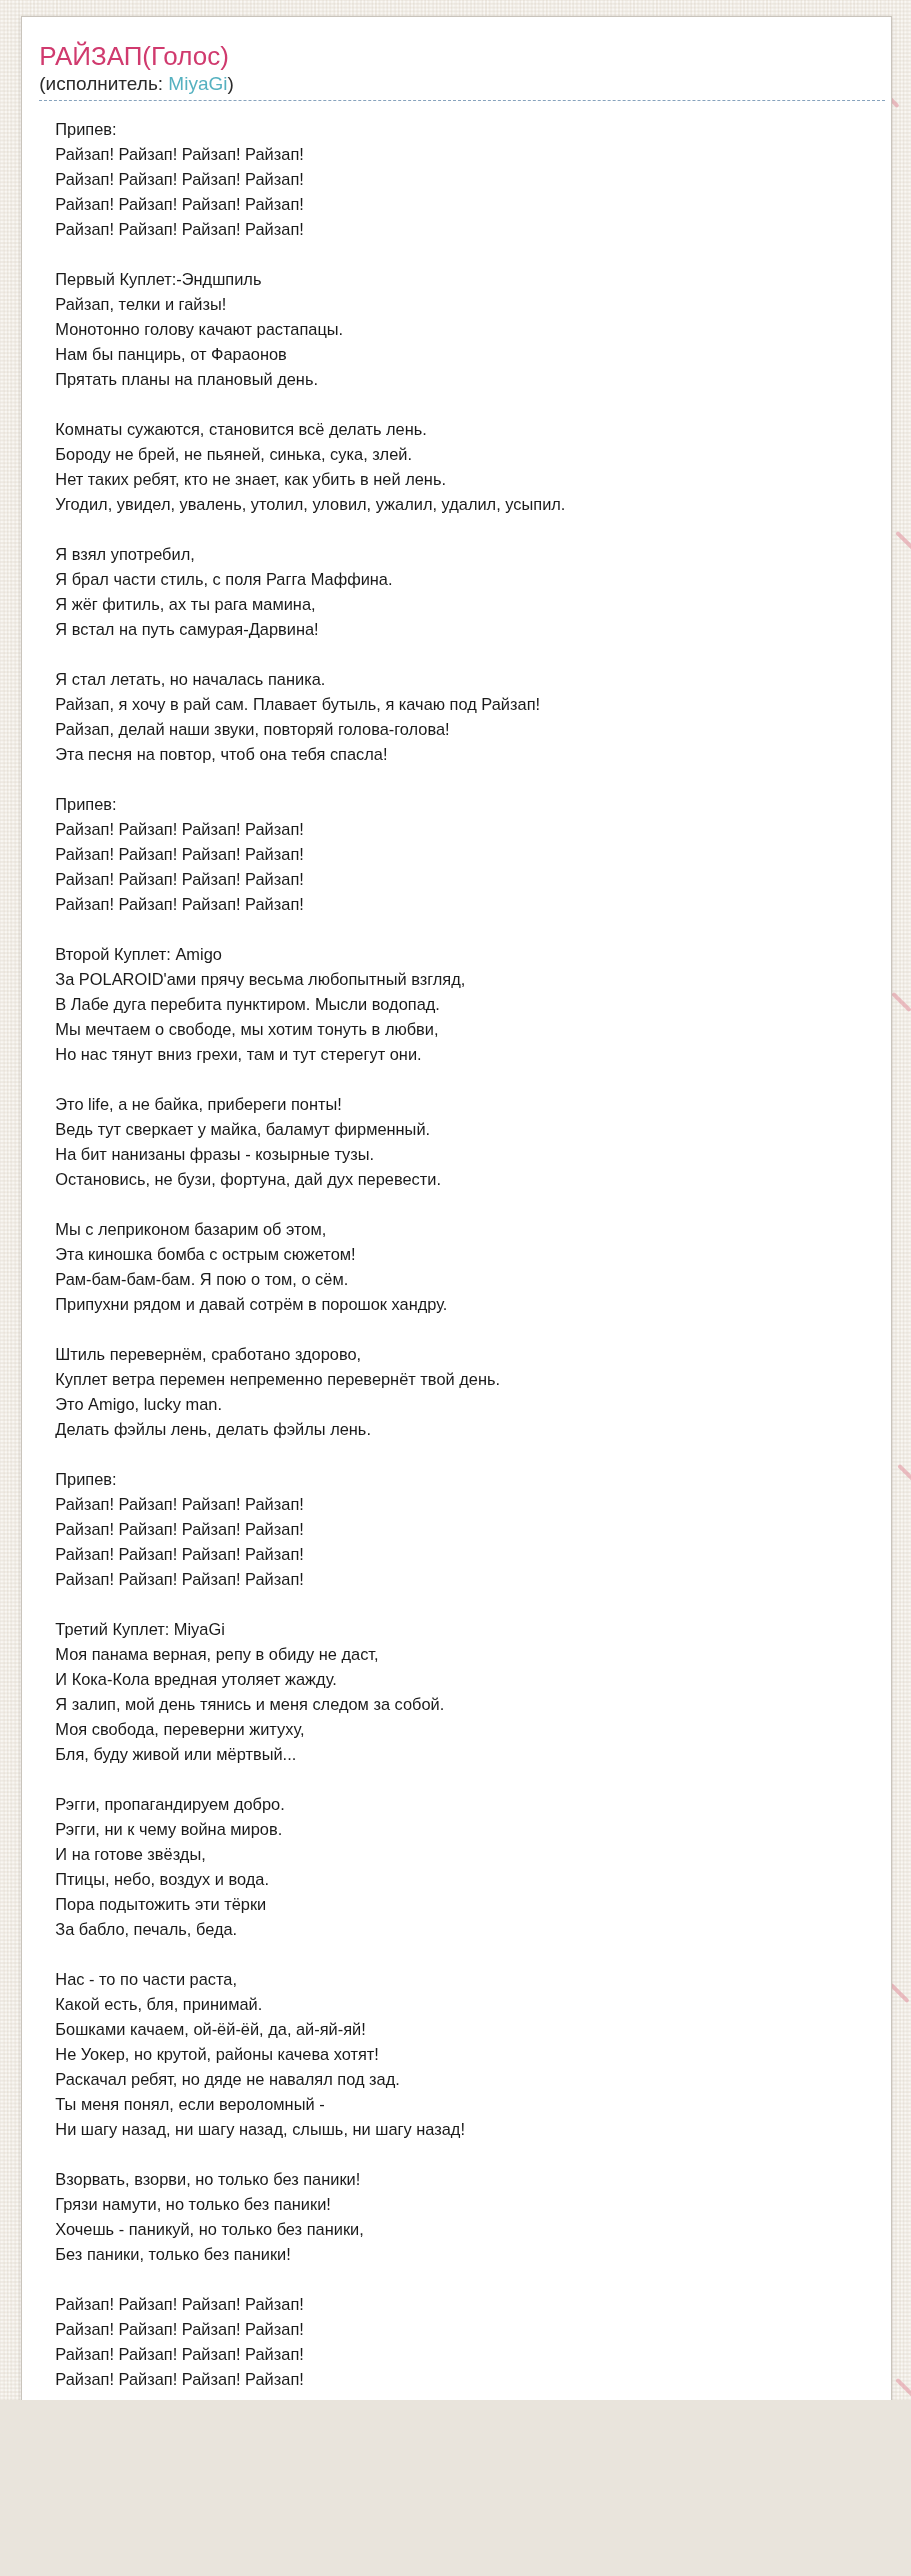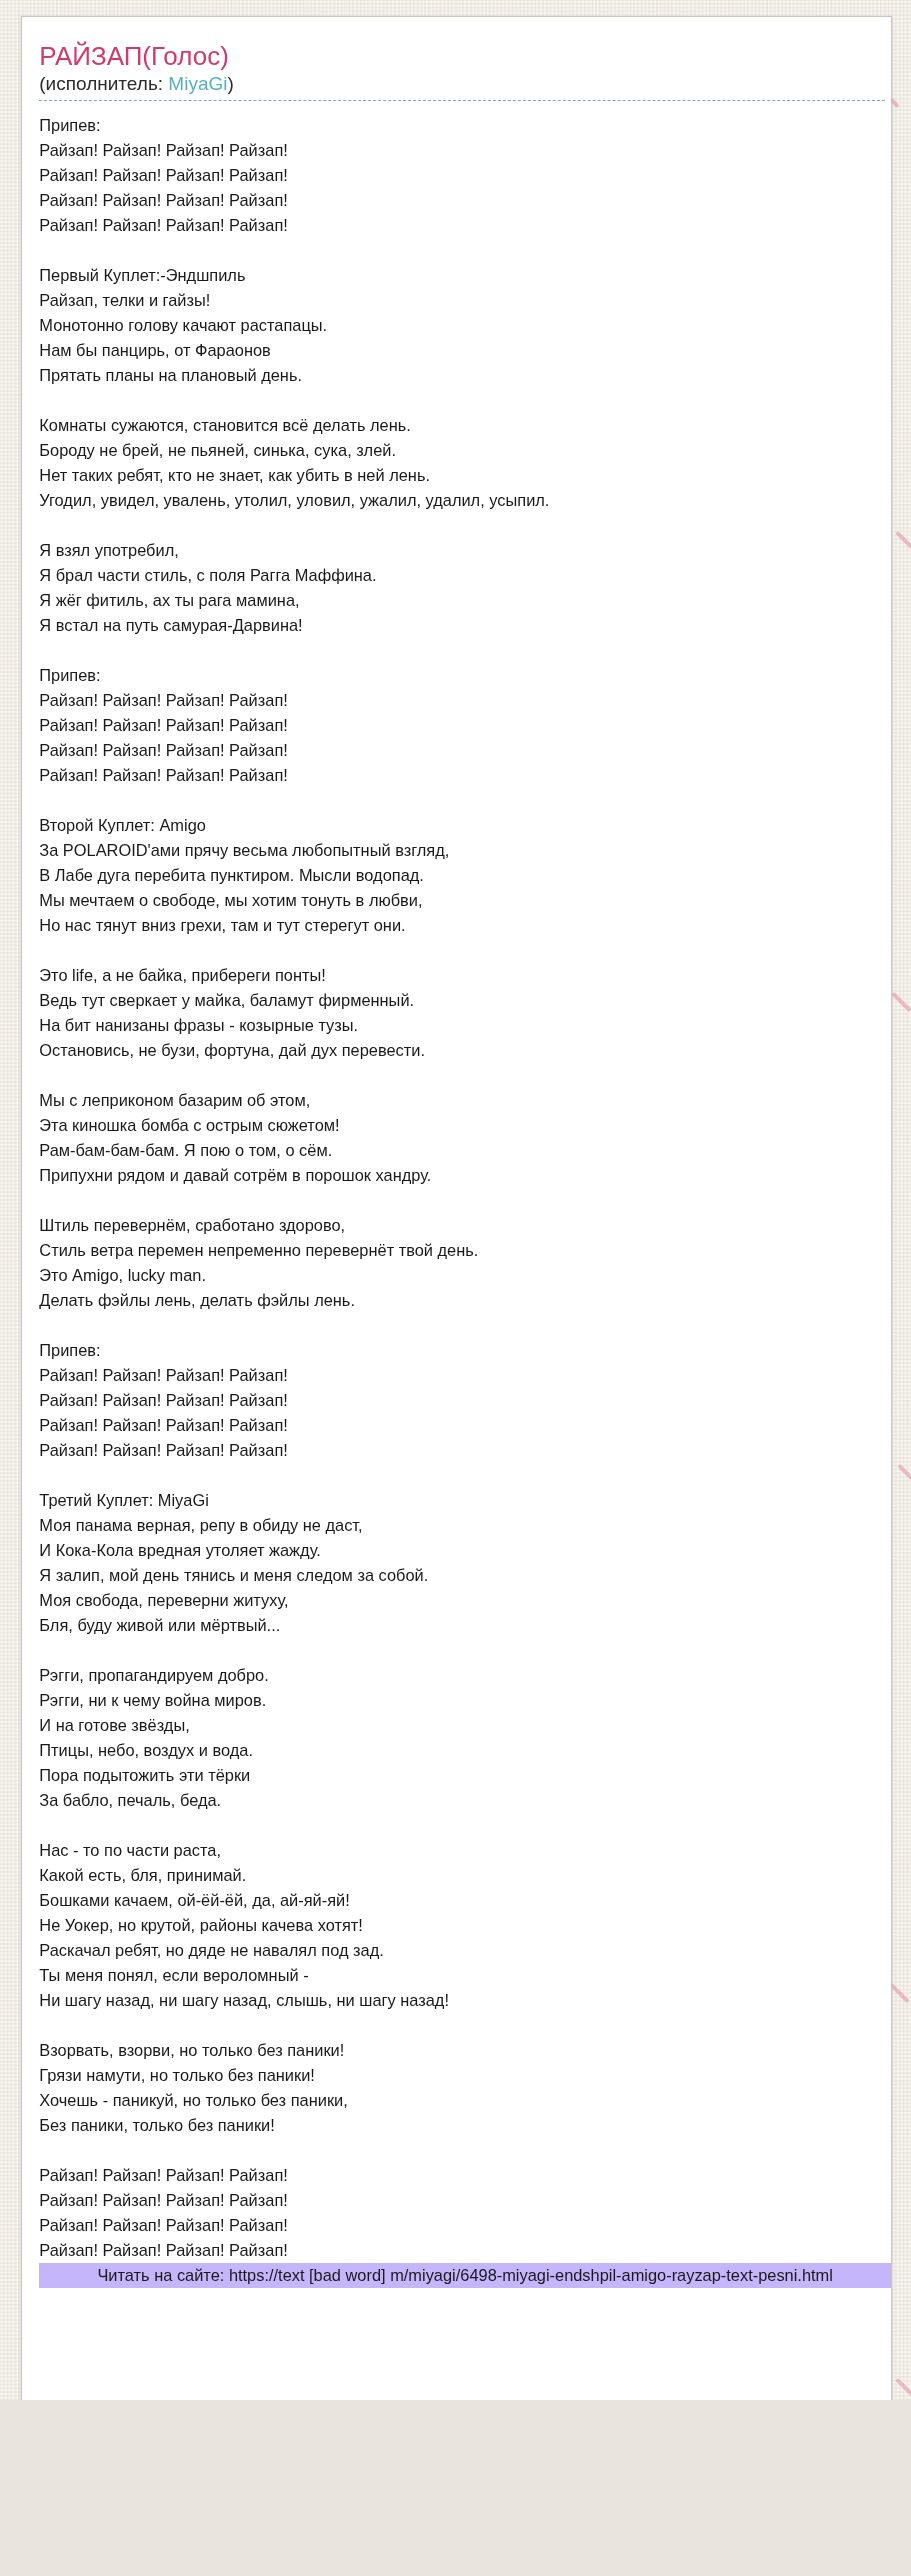--- a/index.html
+++ b/index.html
@@ -64,21 +64,21 @@
     border-top: 1.9px dashed #87a3bd;
     height: 0;
   }
   .lyrics {
     margin-top: 11.5px;
     font-size: 16.4px;
     line-height: 25px;
     color: #1a1a1a;
   }
   .stanza {
-    margin: 0;
+    margin: 16px;
     white-space: pre-line;
   }
   .stanza + .stanza { margin-top: 25px; }
   .footer-line {
     font-size: 16.4px;
     line-height: 25px;
     color: #1a1a1a;
     white-space: nowrap;
     overflow: visible;
     background: #c4b5fd;
@@ -117,40 +117,44 @@
 Нам бы панцирь, от Фараонов
 Прятать планы на плановый день.</p>
         <p class="stanza">Комнаты сужаются, становится всё делать лень.
 Бороду не брей, не пьяней, синька, сука, злей.
 Нет таких ребят, кто не знает, как убить в ней лень.
 Угодил, увидел, увалень, утолил, уловил, ужалил, удалил, усыпил.</p>
         <p class="stanza">Я взял употребил,
 Я брал части стиль, с поля Рагга Маффина.
 Я жёг фитиль, ах ты рага мамина,
 Я встал на путь самурая-Дарвина!</p>
+        <p class="stanza">Я стал летать, но началась паника.
+Райзап, я хочу в рай сам. Плавает бутыль, я качаю под Райзап!
+Райзап, делай наши звуки, повторяй голова-голова!
+Эта песня на повтор, чтоб она тебя спасла!</p>
         <p class="stanza">Припев:
 Райзап! Райзап! Райзап! Райзап!
 Райзап! Райзап! Райзап! Райзап!
 Райзап! Райзап! Райзап! Райзап!
 Райзап! Райзап! Райзап! Райзап!</p>
         <p class="stanza">Второй Куплет: Amigo
 За POLAROID'ами прячу весьма любопытный взгляд,
 В Лабе дуга перебита пунктиром. Мысли водопад.
 Мы мечтаем о свободе, мы хотим тонуть в любви,
 Но нас тянут вниз грехи, там и тут стерегут они.</p>
         <p class="stanza">Это life, а не байка, прибереги понты!
 Ведь тут сверкает у майка, баламут фирменный.
 На бит нанизаны фразы - козырные тузы.
 Остановись, не бузи, фортуна, дай дух перевести.</p>
         <p class="stanza">Мы с леприконом базарим об этом,
 Эта киношка бомба с острым сюжетом!
 Рам-бам-бам-бам. Я пою о том, о сём.
 Припухни рядом и давай сотрём в порошок хандру.</p>
         <p class="stanza">Штиль перевернём, сработано здорово,
-Стиль ветра перемен непременно перевернёт твой день.
+Куплет ветра перемен непременно перевернёт твой день.
 Это Amigo, lucky man.
 Делать фэйлы лень, делать фэйлы лень.</p>
         <p class="stanza">Припев:
 Райзап! Райзап! Райзап! Райзап!
 Райзап! Райзап! Райзап! Райзап!
 Райзап! Райзап! Райзап! Райзап!
 Райзап! Райзап! Райзап! Райзап!</p>
         <p class="stanza">Третий Куплет: MiyaGi
 Моя панама верная, репу в обиду не даст,
 И Кока-Кола вредная утоляет жажду.

